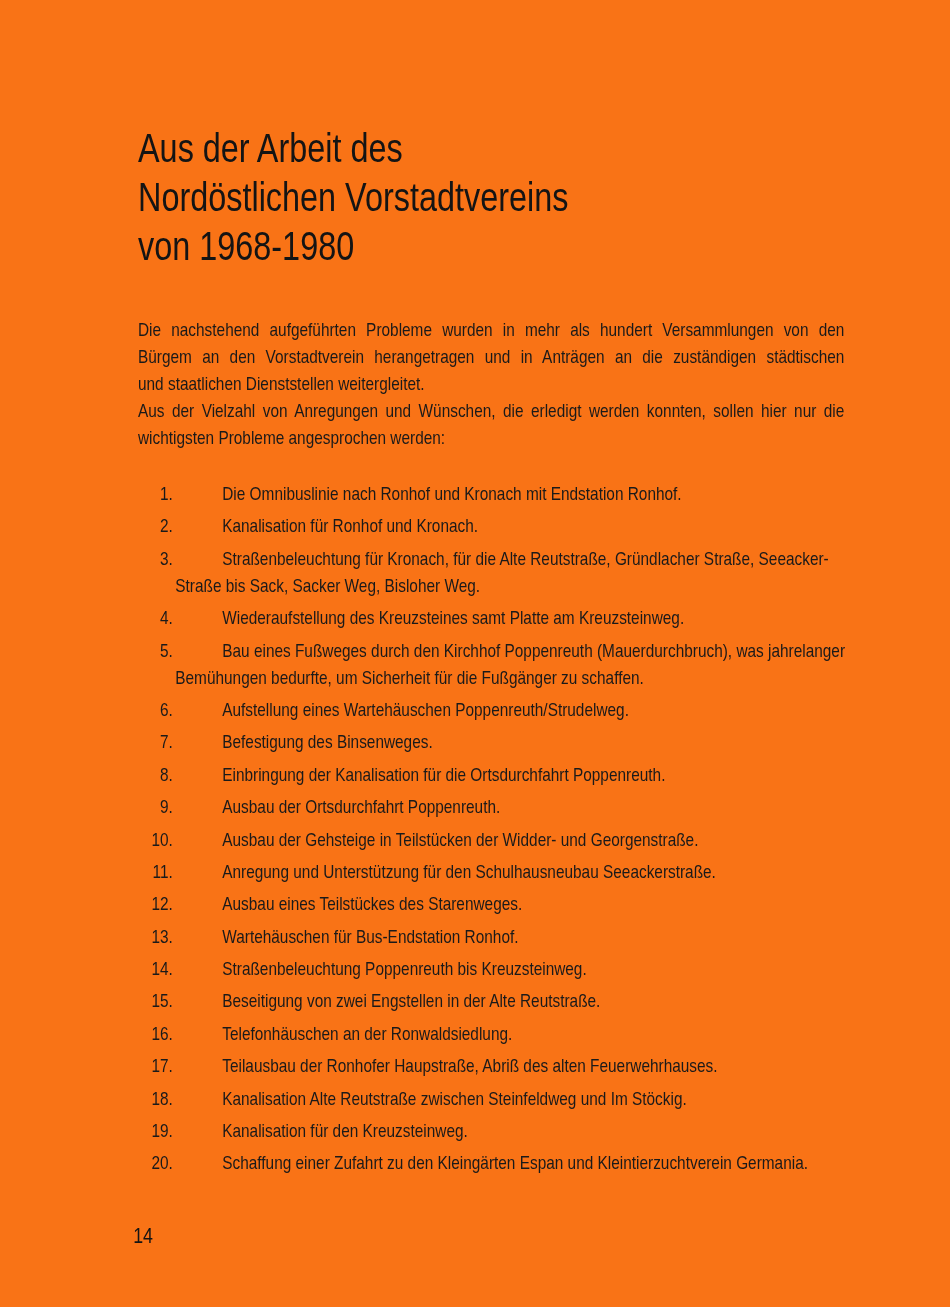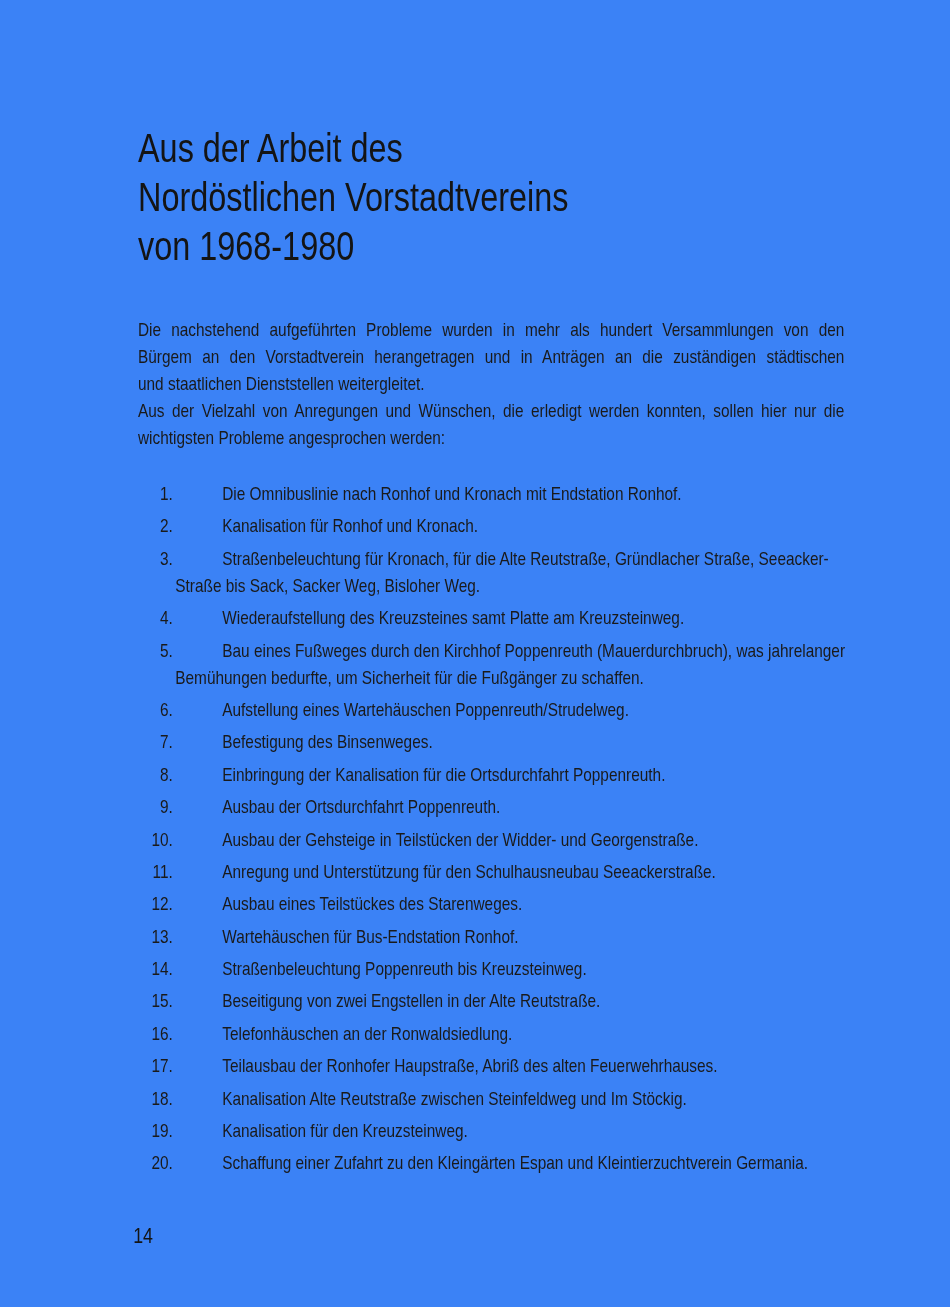--- a/index.html
+++ b/index.html
@@ -8,21 +8,21 @@
     height: 1307px;
     position: relative;
     background: #ffffff;
     overflow: hidden;
     font-family: "Liberation Sans", sans-serif;
     color: #1a1a1a;
   }
   .page {
     position: absolute;
     inset: 0;
-    background: #3b82f6;
+    background: #f97316;
   }
   
   .doc {
     position: absolute;
     left: 138px;
     top: 0;
     width: 960px;
     height: 1307px;
     transform: scaleX(0.81);
     transform-origin: 0 0;

